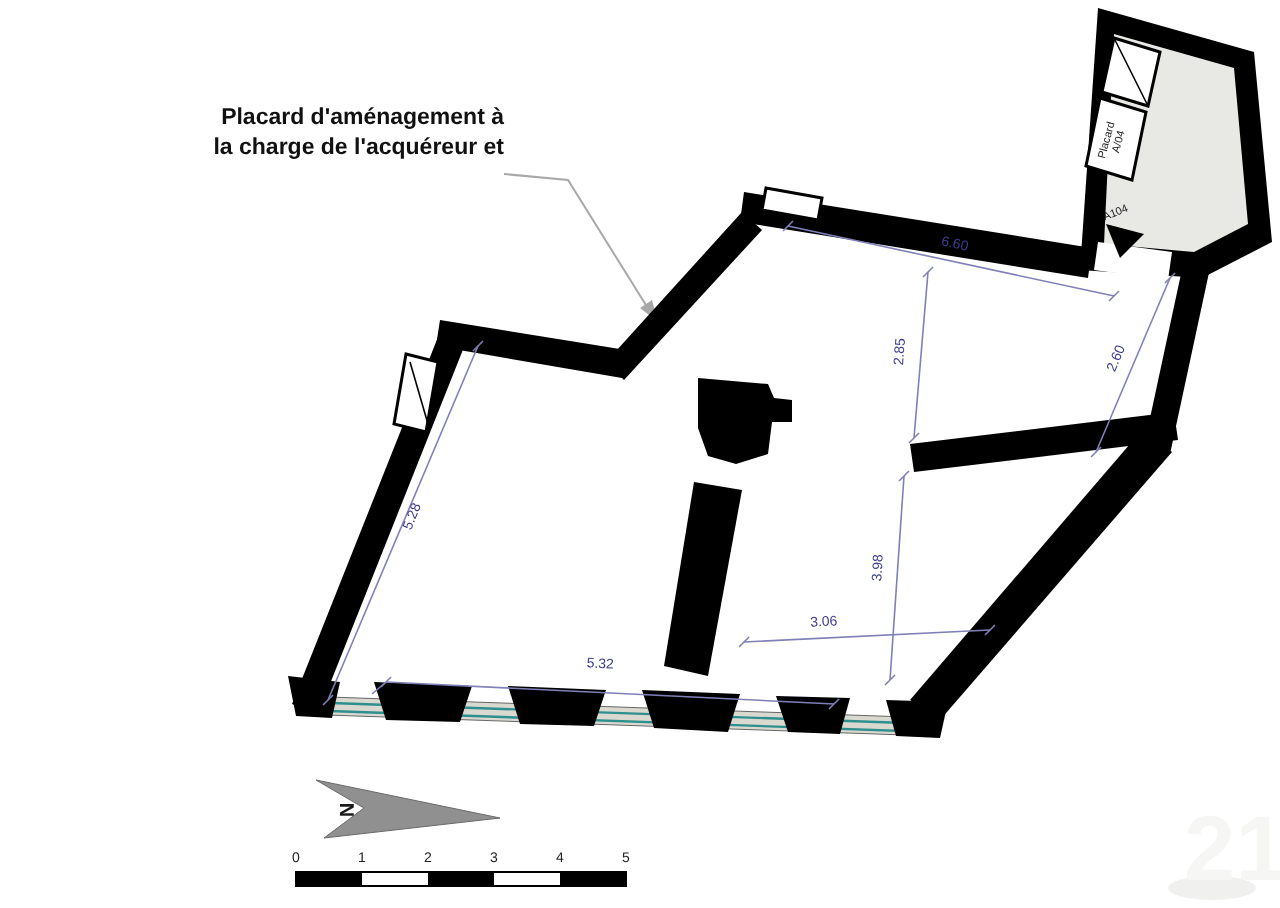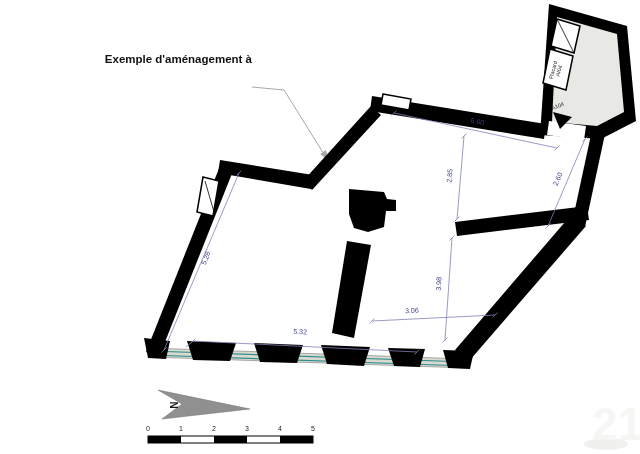--- a/index.html
+++ b/index.html
@@ -15,21 +15,22 @@
   .dimtxt{font-size:7px;fill:#3c3c8e;font-family:"Liberation Sans",sans-serif;}
   .tinytxt{font-size:5.5px;fill:#222;font-family:"Liberation Sans",sans-serif;}
   .scaletxt{font-size:7px;fill:#222;font-family:"Liberation Sans",sans-serif;}
 </style>
 </head>
 <body>
 
 <div class="sheet">
 
   <div class="annotation">
-    <span>Exemple d'aménagement à</span>
+    <span>Placard d'aménagement à</span>
+    <span>la charge de l'acquéreur et</span>
   </div>
 
   <svg width="640" height="454" viewBox="0 0 640 454">
 
     <g>
       <ellipse cx="606" cy="444" rx="22" ry="6" fill="#f0f0ee"></ellipse>
       <text x="592" y="440" font-size="46" font-weight="bold" fill="#f6f6f4">21</text>
     </g>
 
     <g>

